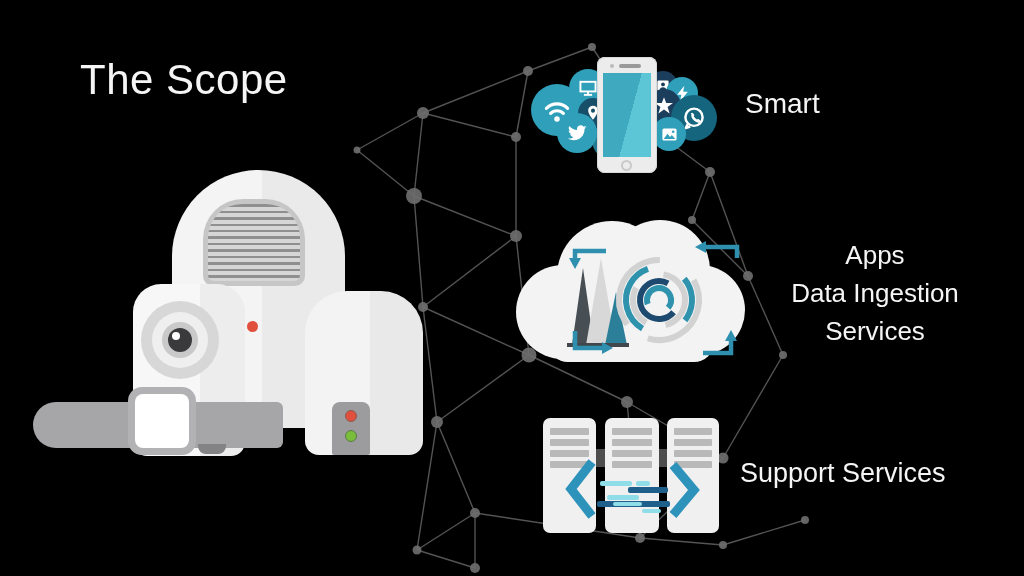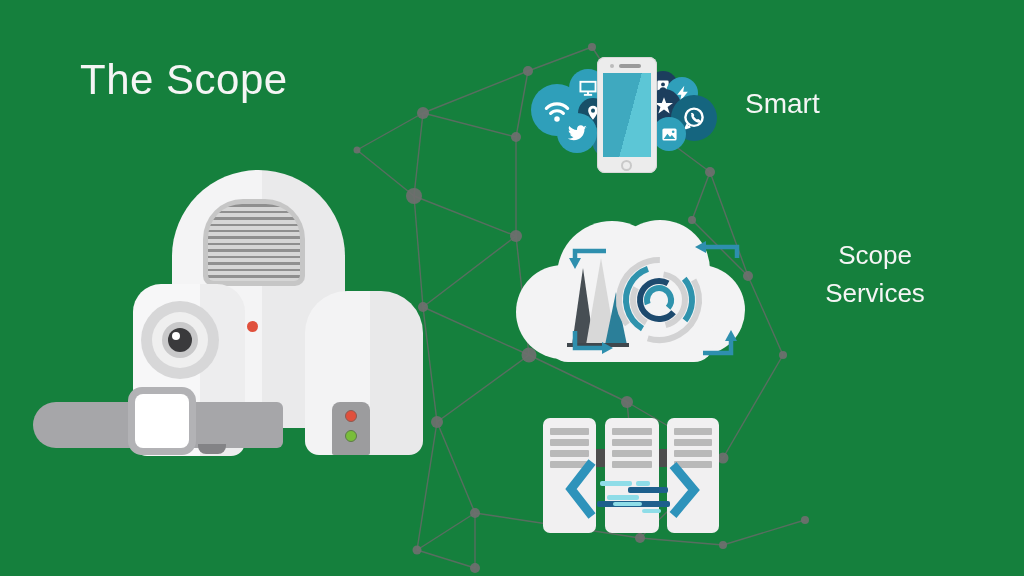--- a/index.html
+++ b/index.html
@@ -1,18 +1,18 @@
 <!DOCTYPE html>
 <html><head>
 <meta charset="utf-8">
 <style>
   html,body{margin:0;padding:0;}
   body{width:1024px;height:576px;overflow:hidden;background:#595959;
        font-family:"Liberation Sans", sans-serif;}
-  .stage{position:relative;width:1024px;height:576px;background:#15803d;overflow:hidden;}
+  .stage{position:relative;width:1024px;height:576px;background:#000000;overflow:hidden;}
   .abs{position:absolute;}
   .lbl{position:absolute;color:#f5f5f5;font-family:"Liberation Sans",sans-serif;}
   .title{left:80px;top:56px;font-size:42px;letter-spacing:.5px;}
   .devices-lbl{left:88px;top:498px;font-size:27px;}
   .apps-lbl{left:745px;top:88px;font-size:28px;}
   .cloud-lbl{left:755px;top:236px;width:240px;text-align:center;font-size:26px;line-height:38px;}
   .support-lbl{left:740px;top:458px;font-size:27px;}
   .badge{position:absolute;border-radius:50%;display:flex;align-items:center;justify-content:center;}
   .rack{position:absolute;background:#f1f0f1;border-radius:7px;}
   .rackbar{position:absolute;left:7px;right:7px;height:7px;background:#b9b9b9;border-radius:1px;}
@@ -222,21 +222,22 @@
     </g>
     <g fill="#2e8fae" stroke="none">
       <polygon points="569,258 581,258 575,269"></polygon>
       <polygon points="706,241 706,253 695,247"></polygon>
       <polygon points="602,342 602,354 613,348"></polygon>
       <polygon points="725,341 737,341 731,330"></polygon>
     </g>
   </svg>
 
   <div class="lbl cloud-lbl">
-    <div>Scope</div>
+    <div>Apps</div>
+    <div>Data Ingestion</div>
     <div>Services</div>
   </div>
 
   <div class="rack" style="left:543px;top:418px;width:53px;height:115px;">
     <div class="rackbar" style="top:10px"></div>
     <div class="rackbar" style="top:21px"></div>
     <div class="rackbar" style="top:32px"></div>
     <div class="rackbar" style="top:43px"></div>
   </div>
   <div class="abs" style="left:596px;top:449px;width:10px;height:18px;background:#4d4d4d;"></div>
@@ -259,14 +260,15 @@
     <polyline points="673,465 694,490 673,515" fill="none" stroke="#2e93bb" stroke-width="9"></polyline>
   </svg>
   <div class="codebar" style="left:600px;top:481px;width:32px;height:5px;background:#8fdde8;"></div>
   <div class="codebar" style="left:636px;top:481px;width:14px;height:5px;background:#8fdde8;"></div>
   <div class="codebar" style="left:628px;top:487px;width:40px;height:6px;background:#1e5f8c;"></div>
   <div class="codebar" style="left:607px;top:495px;width:32px;height:5px;background:#8fdde8;"></div>
   <div class="codebar" style="left:597px;top:501px;width:73px;height:6px;background:#1e5f8c;"></div>
   <div class="codebar" style="left:613px;top:502px;width:29px;height:4px;background:#8fdde8;"></div>
   <div class="codebar" style="left:642px;top:509px;width:19px;height:4px;background:#8fdde8;"></div>
 
+  <div class="lbl support-lbl">Support Services</div>
 
 </div>
 
 </body></html>

